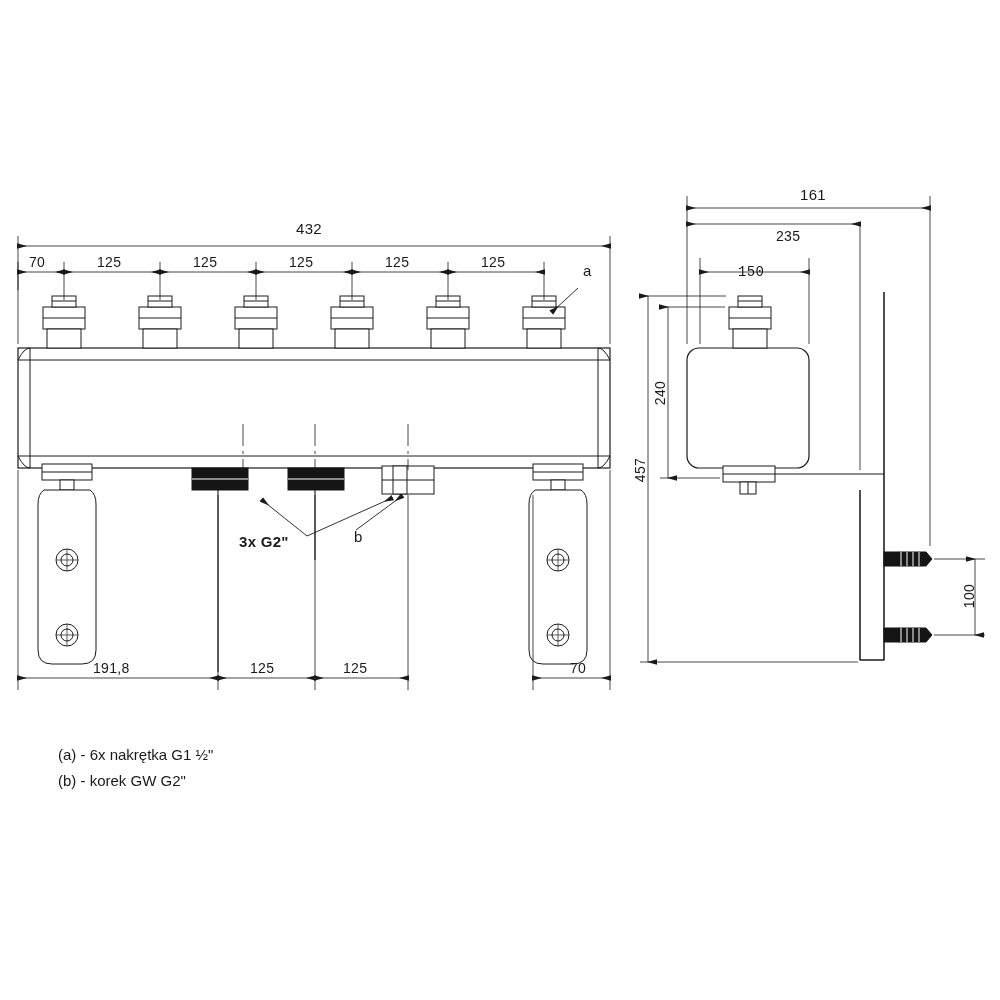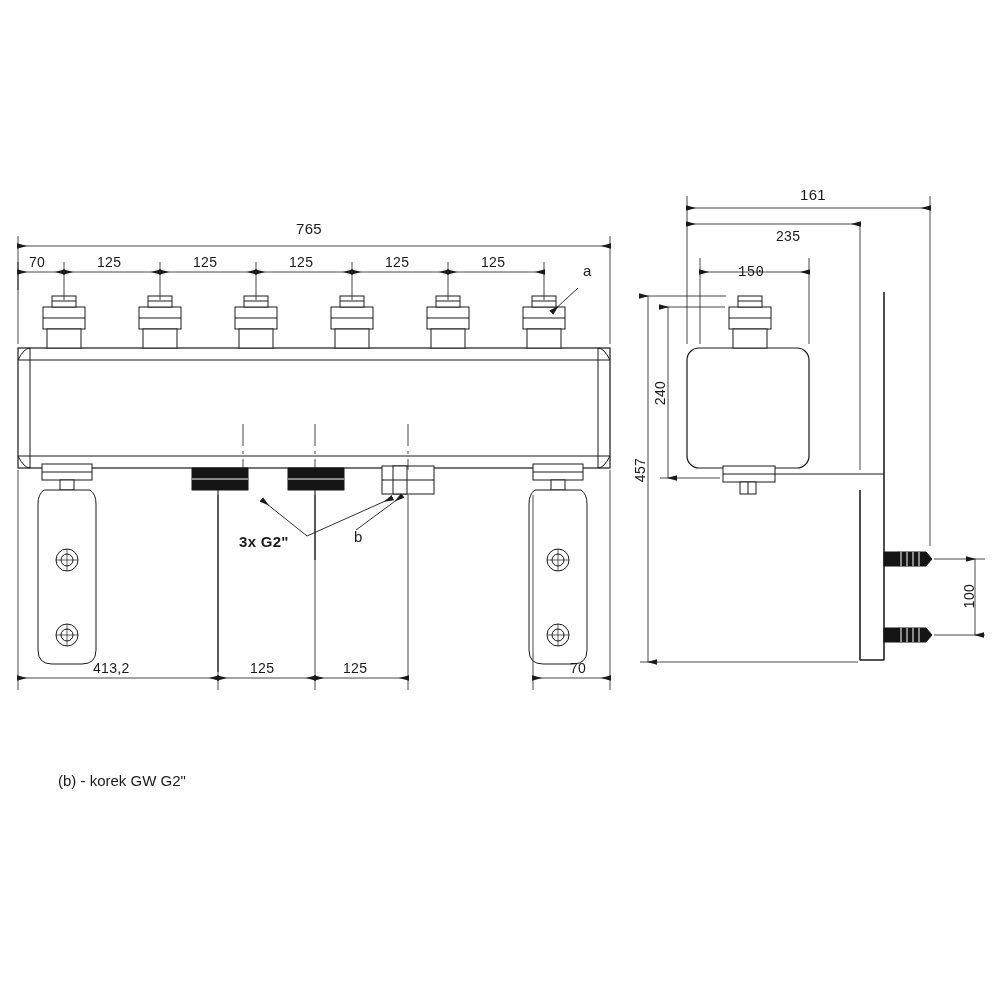--- a/index.html
+++ b/index.html
@@ -238,41 +238,42 @@
       <line x1="640" y1="296" x2="726" y2="296"></line>
       <line x1="640" y1="662" x2="858" y2="662"></line>
       <line x1="648" y1="296" x2="648" y2="662" marker-start="url(#arrVs)" marker-end="url(#arrV)"></line>
 
       <line x1="934" y1="559" x2="985" y2="559"></line>
       <line x1="934" y1="635" x2="985" y2="635"></line>
       <line x1="975" y1="559" x2="975" y2="635" marker-start="url(#arrVs)" marker-end="url(#arrV)"></line>
     </g>
   </svg>
 
-  <div class="lbl" style="left:296px;top:220px;">765</div>
+  <div class="lbl" style="left:296px;top:220px;">432</div>
 
   <div class="lbl small" style="left:29px;top:254px;">70</div>
   <div class="lbl small" style="left:97px;top:254px;">125</div>
   <div class="lbl small" style="left:193px;top:254px;">125</div>
   <div class="lbl small" style="left:289px;top:254px;">125</div>
   <div class="lbl small" style="left:385px;top:254px;">125</div>
   <div class="lbl small" style="left:481px;top:254px;">125</div>
 
-  <div class="lbl small" style="left:93px;top:660px;">413,2</div>
+  <div class="lbl small" style="left:93px;top:660px;">191,8</div>
   <div class="lbl small" style="left:250px;top:660px;">125</div>
   <div class="lbl small" style="left:343px;top:660px;">125</div>
   <div class="lbl small" style="left:570px;top:660px;">70</div>
 
   <div class="lbl" style="left:583px;top:262px;">a</div>
   <div class="lbl" style="left:354px;top:528px;">b</div>
   <div class="lbl bold" style="left:239px;top:533px;">3x G2"</div>
 
   <div class="lbl" style="left:800px;top:186px;">161</div>
   <div class="lbl small" style="left:776px;top:228px;">235</div>
   <div class="lbl small" style="left:738px;top:264px;font-family:Liberation Mono, monospace;">150</div>
 
   <div class="lbl small vert" style="left:648px;top:385px;transform:rotate(-90deg);">240</div>
   <div class="lbl small vert" style="left:628px;top:462px;transform:rotate(-90deg);">457</div>
   <div class="lbl small vert" style="left:957px;top:588px;transform:rotate(-90deg);">100</div>
 
+  <div class="legend" style="left:58px;top:742px;">(a) - 6x nakrętka G1 ½"</div>
   <div class="legend" style="left:58px;top:768px;">(b) - korek GW G2"</div>
 
 </div>
 
 </body></html>

